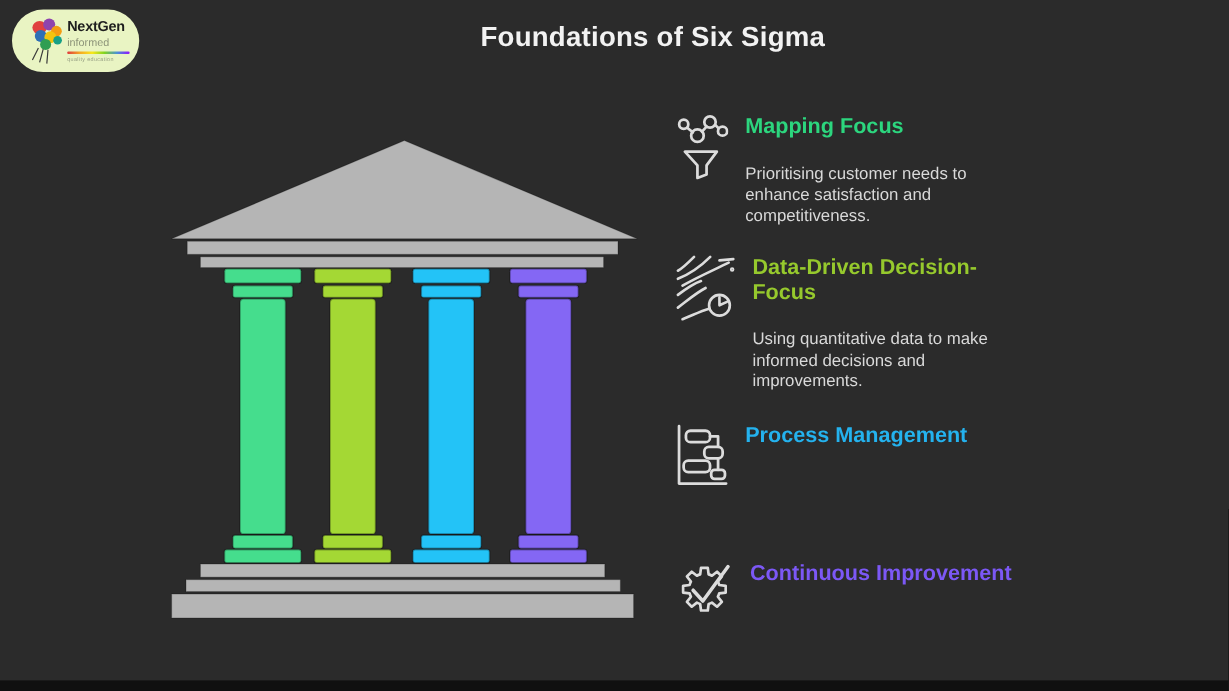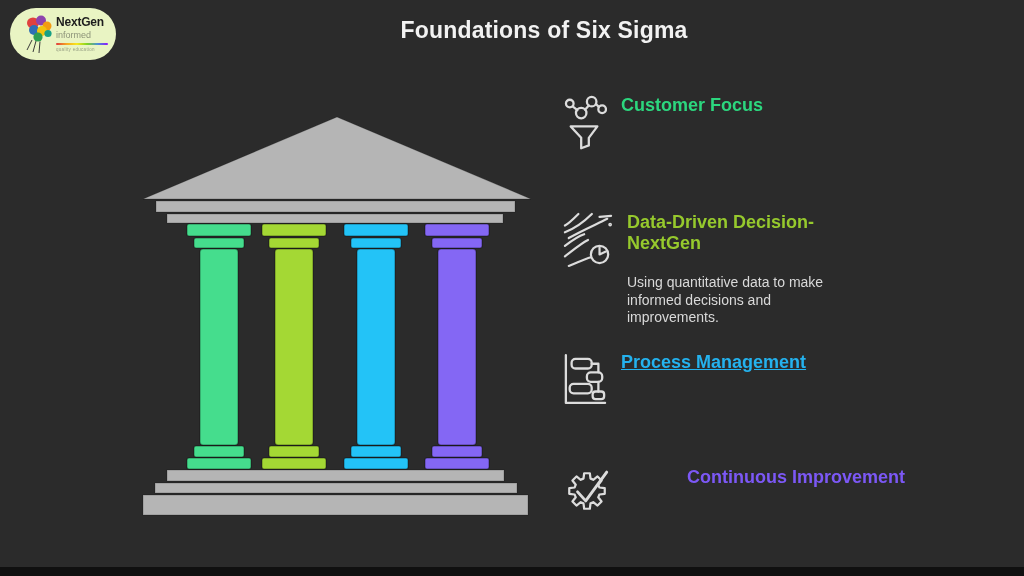--- a/index.html
+++ b/index.html
@@ -113,71 +113,74 @@
       <svg width="44" height="59" viewBox="0 0 46 62" stroke-width="2.4">
         <circle cx="7" cy="9" r="4"></circle>
         <circle cx="19" cy="19" r="5.5"></circle>
         <circle cx="30" cy="7" r="5"></circle>
         <circle cx="41" cy="15" r="4"></circle>
         <path d="M10,12 L15,16 M23,15.5 L27,11 M34.5,9.5 L37.5,12.5"></path>
         <path d="M8,33 L36,33 L27,45 L27,53 L19,56 L19,45 Z"></path>
       </svg>
     </div>
     <div class="texts">
-      <h2 style="color: rgb(44, 214, 126);">Customer Focus</h2>
+      <h2 style="color: rgb(44, 214, 126);">Mapping Focus</h2>
+      <p>Prioritising customer needs to
+enhance satisfaction and
+competitiveness.</p>
     </div>
   </div>
 
   <div class="section" style="top:212px">
     <div class="icon">
       <svg width="50" height="56" viewBox="0 0 52 58" stroke-width="2.3">
         <path d="M16,2 C10,8 6,12 2,14"></path>
         <path d="M30,2 C22,10 12,17 2,21"></path>
         <path d="M46,7 C34,13 18,20 6,27"></path>
         <path d="M38,5 L50,4"></path>
         <circle cx="49" cy="13" r="0.8"></circle>
         <path d="M2,35 C10,29 16,25 22,23"></path>
         <path d="M2,46 C10,40 18,33 26,29"></path>
         <path d="M6,56 C16,52 22,49 29,47"></path>
         <circle cx="38" cy="44" r="9"></circle>
         <path d="M38,44 L38,37 M38,44 L44.5,41"></path>
       </svg>
     </div>
     <div class="texts">
       <h2 style="color: rgb(150, 201, 45);">Data-Driven Decision-
-NextGen</h2>
+Focus</h2>
       <p>Using quantitative data to make
 informed decisions and
 improvements.</p>
     </div>
   </div>
 
   <div class="section" style="top:352px">
     <div class="icon">
       <svg width="44" height="56" viewBox="0 0 46 58" stroke-width="2.4">
         <path d="M3,3 L3,53 L44,53"></path>
         <rect x="9" y="7" width="21" height="10" rx="4"></rect>
         <path d="M30,12 L37,12 L37,21"></path>
         <rect x="25" y="21" width="16" height="10" rx="4"></rect>
         <path d="M37,31 L37,41"></path>
         <rect x="7" y="33" width="23" height="10" rx="4"></rect>
         <rect x="31" y="41" width="12" height="8" rx="3"></rect>
       </svg>
     </div>
     <div class="texts">
-      <h2 style="color: rgb(36, 178, 238); text-decoration: underline;">Process Management</h2>
+      <h2 style="color: rgb(36, 178, 238);">Process Management</h2>
     </div>
   </div>
 
   <div class="section" style="top:467px">
     <div class="icon">
       <svg width="48" height="48" viewBox="-28 -28 56 56" stroke-width="2.6">
         <path d="M14.4,-4.1 L20.7,-3.3 L20.7,3.3 L14.4,4.1 A15,15 0 0 1 13.1,7.3 L17,12.3 L12.3,17 L7.3,13.1 A15,15 0 0 1 4.1,14.4 L3.3,20.7 L-3.3,20.7 L-4.1,14.4 A15,15 0 0 1 -7.3,13.1 L-12.3,17 L-17,12.3 L-13.1,7.3 A15,15 0 0 1 -14.4,4.1 L-20.7,3.3 L-20.7,-3.3 L-14.4,-4.1 A15,15 0 0 1 -13.1,-7.3 L-17,-12.3 L-12.3,-17 L-7.3,-13.1 A15,15 0 0 1 -4.1,-14.4 L-3.3,-20.7 L3.3,-20.7 L4.1,-14.4 A15,15 0 0 1 7.3,-13.1 L12.3,-17 L17,-12.3 L13.1,-7.3 A15,15 0 0 1 14.4,-4.1 Z"></path>
         <path d="M-11,1 L-1.5,11.5 L23,-22" stroke-width="3.4"></path>
       </svg>
     </div>
     <div class="texts">
-      <h2 style="color: rgb(124, 88, 246); text-align: right;">Continuous Improvement</h2>
+      <h2 style="color: rgb(124, 88, 246);">Continuous Improvement</h2>
     </div>
   </div>
 
   <div class="bottom-bar"></div>
 </div>
 
 </body></html>

